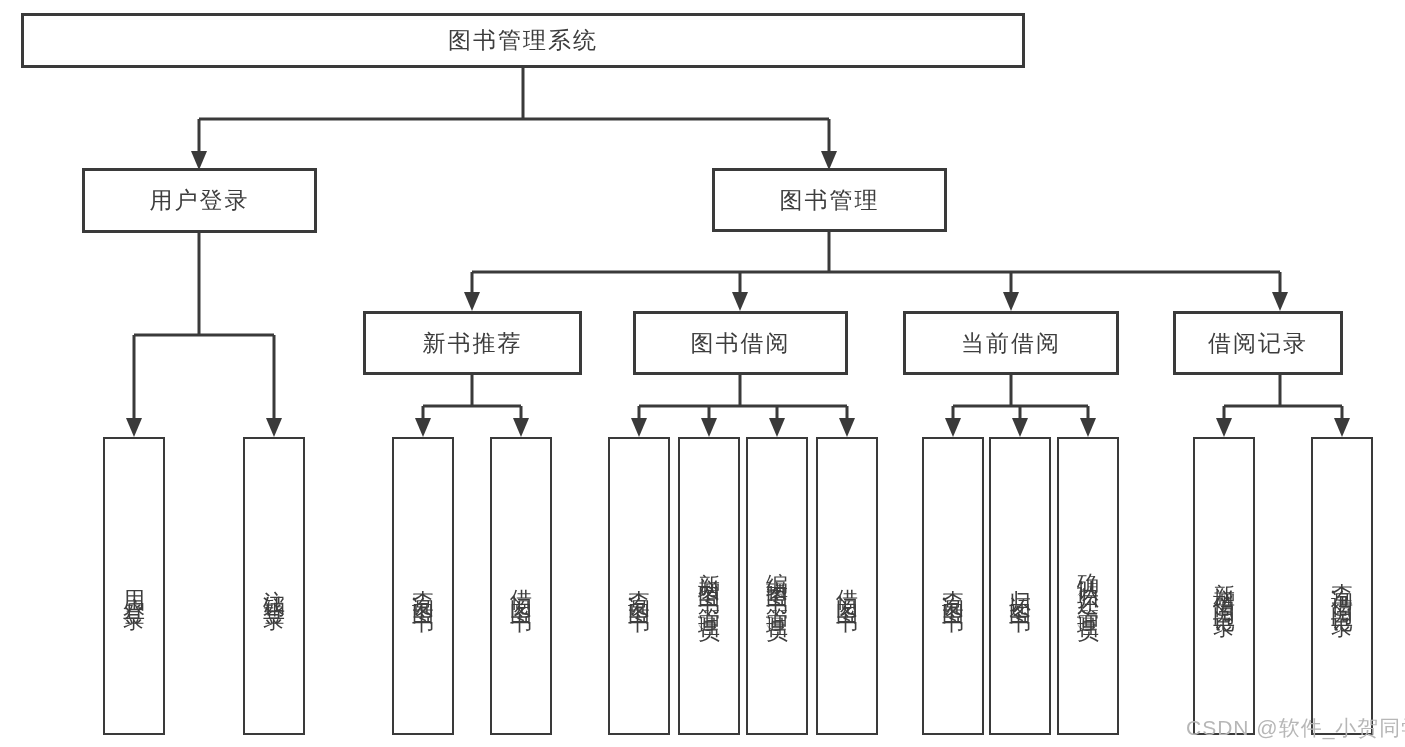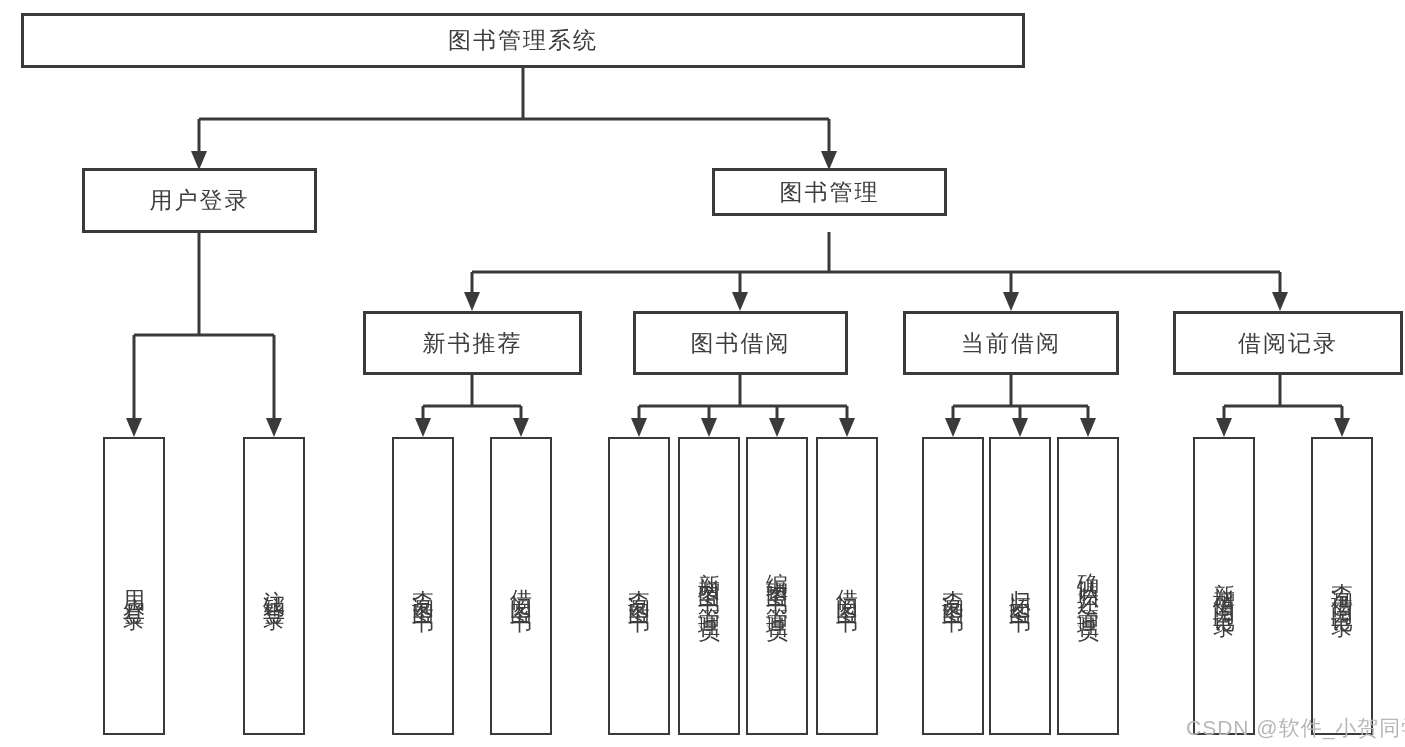--- a/index.html
+++ b/index.html
@@ -44,26 +44,26 @@
     text-orientation: mixed;
     font-size: 22px;
     letter-spacing: 7px;
     white-space: normal;
     line-height: 1;
   }
   
   .n-root      { left: 21px;   top: 13px;  width: 1004px; height: 55px; }
   
   .n-userlogin { left: 82px;   top: 168px; width: 235px;  height: 65px; }
-  .n-bookmgmt  { left: 712px;  top: 168px; width: 235px;  height: 48px; }
+  .n-bookmgmt  { left: 712px;  top: 168px; width: 235px;  height: 64px; }
   
   .n-newbook   { left: 363px;  top: 311px; width: 219px;  height: 64px; }
   .n-bookborrow{ left: 633px;  top: 311px; width: 215px;  height: 64px; }
   .n-curborrow { left: 903px;  top: 311px; width: 216px;  height: 64px; align-items: center; }
-  .n-records   { left: 1173px; top: 311px; width: 230px;  height: 64px; }
+  .n-records   { left: 1173px; top: 311px; width: 170px;  height: 64px; }
   
   .leaf        { top: 437px; width: 62px; height: 298px; }
   .lf-1  { left: 103px;  }
   .lf-2  { left: 243px;  }
   .lf-3  { left: 392px;  }
   .lf-4  { left: 490px;  }
   .lf-5  { left: 608px;  }
   .lf-6  { left: 678px;  }
   .lf-7  { left: 746px;  }
   .lf-8  { left: 816px;  }

